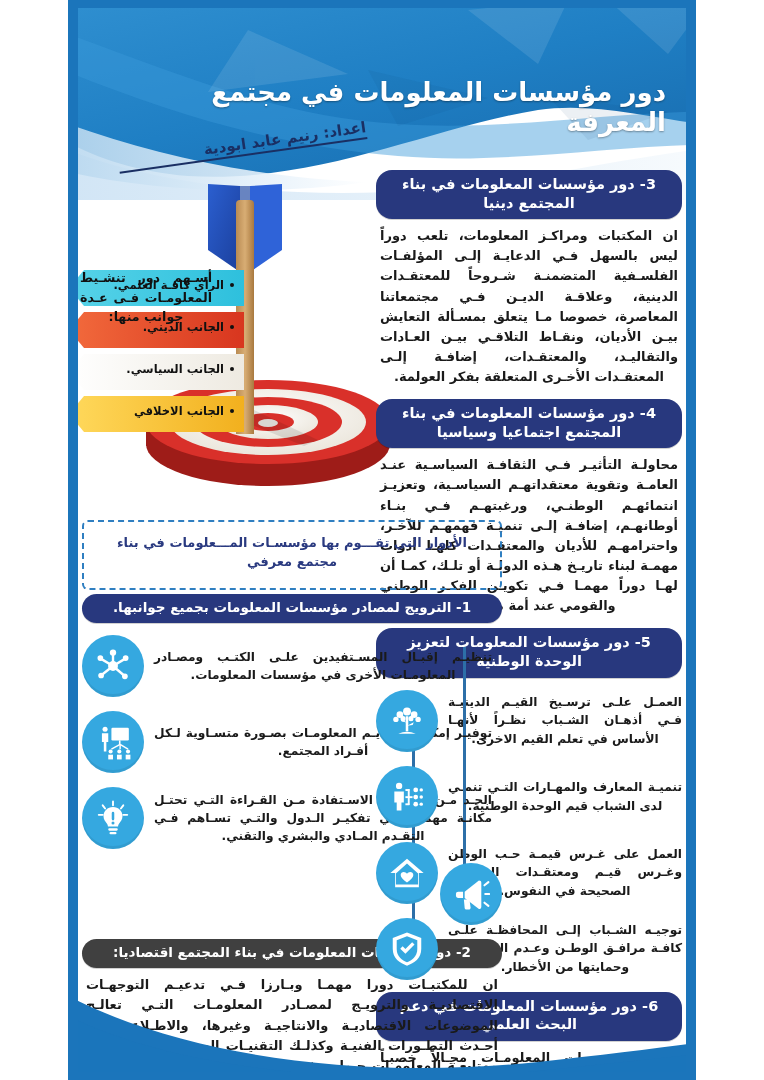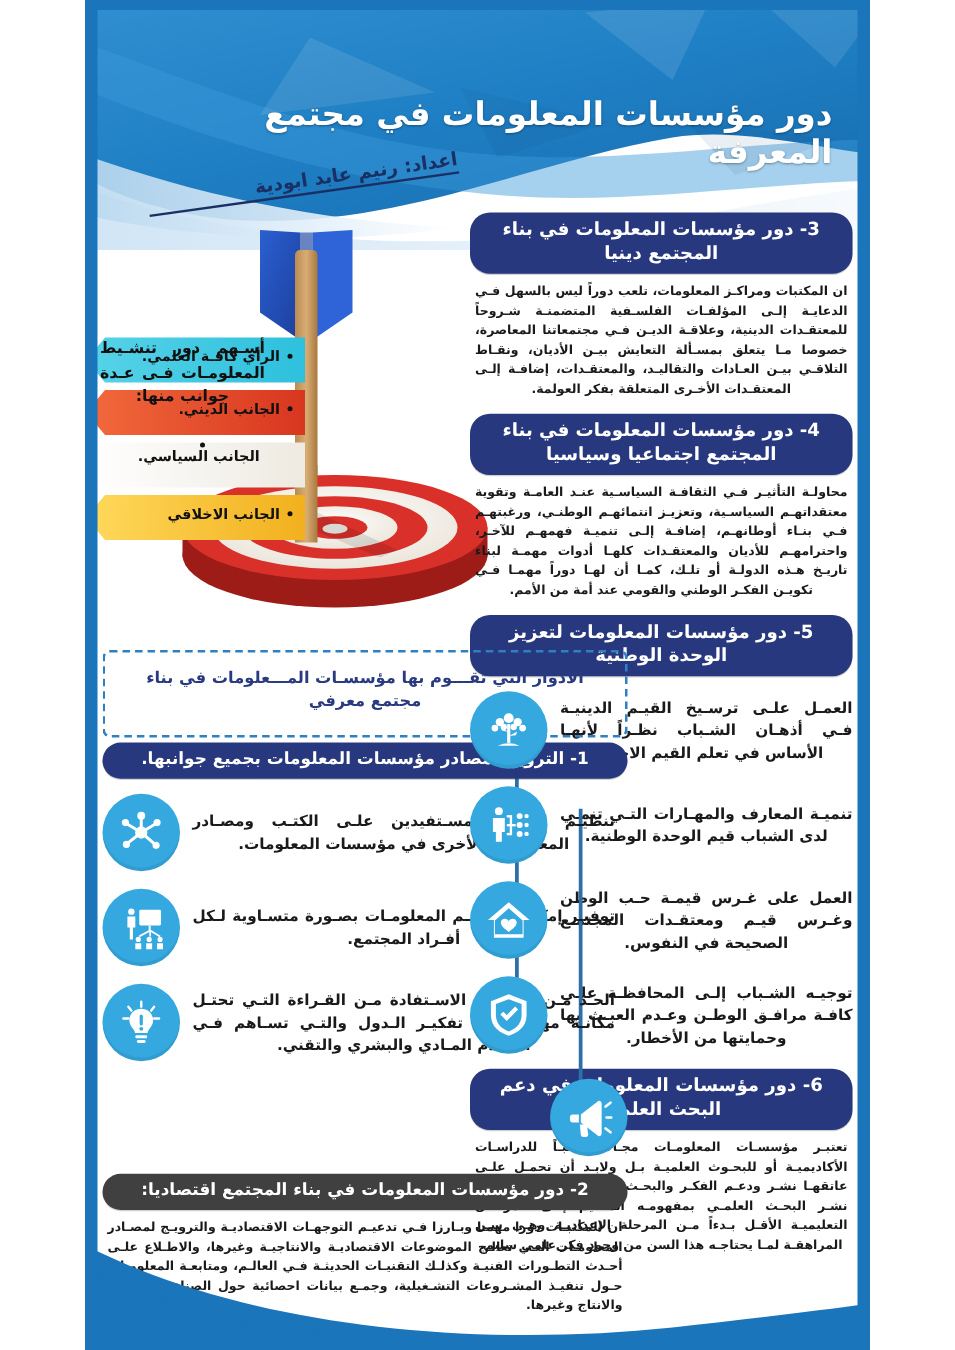--- a/index.html
+++ b/index.html
@@ -89,21 +89,21 @@
   }
   .banner.wide{font-size:13.5px;}
   .banner.dark2{background:#404040;}
 
   
   .body-text{
     direction:rtl;
     text-align:justify;
     text-align-last:center;
     color:#1a1a1a;
-    font-size:10px;
+    font-size:13px;
     line-height:1.55;
     margin:7px 4px 12px;
     font-weight:bold;
   }
   .body-text.ltr-last{text-align-last:right;}
 
   
   .icon-list{position:relative;margin:10px 0 6px;}
   .icon-list .spine{
     position:absolute;
@@ -312,21 +312,21 @@
     </svg>
 
     <div class="flag" style="left:16px;top:98px;width:160px;">
         <span class="dot"></span>
         <span>الرأي كافـة العلمي.</span>
       </div>
     <div class="flag" style="left:16px;top:140px;width:160px;">
         <span class="dot"></span>
         <span>الجانب الديني.</span>
       </div>
-    <div class="flag" style="left:16px;top:182px;width:160px;flex-direction:column;">
+    <div class="flag" style="left:16px;top:182px;width:160px;">
         <span class="dot"></span>
         <span>الجانب السياسي.</span>
       </div>
     <div class="flag" style="left:16px;top:224px;width:160px;">
         <span class="dot"></span>
         <span>الجانب الاخلاقي</span>
       </div>
   </div>
 
   <div class="aside-note">أسـهم دور تنشـيط المعلومـات فـى عـدة جوانب منها:</div>

